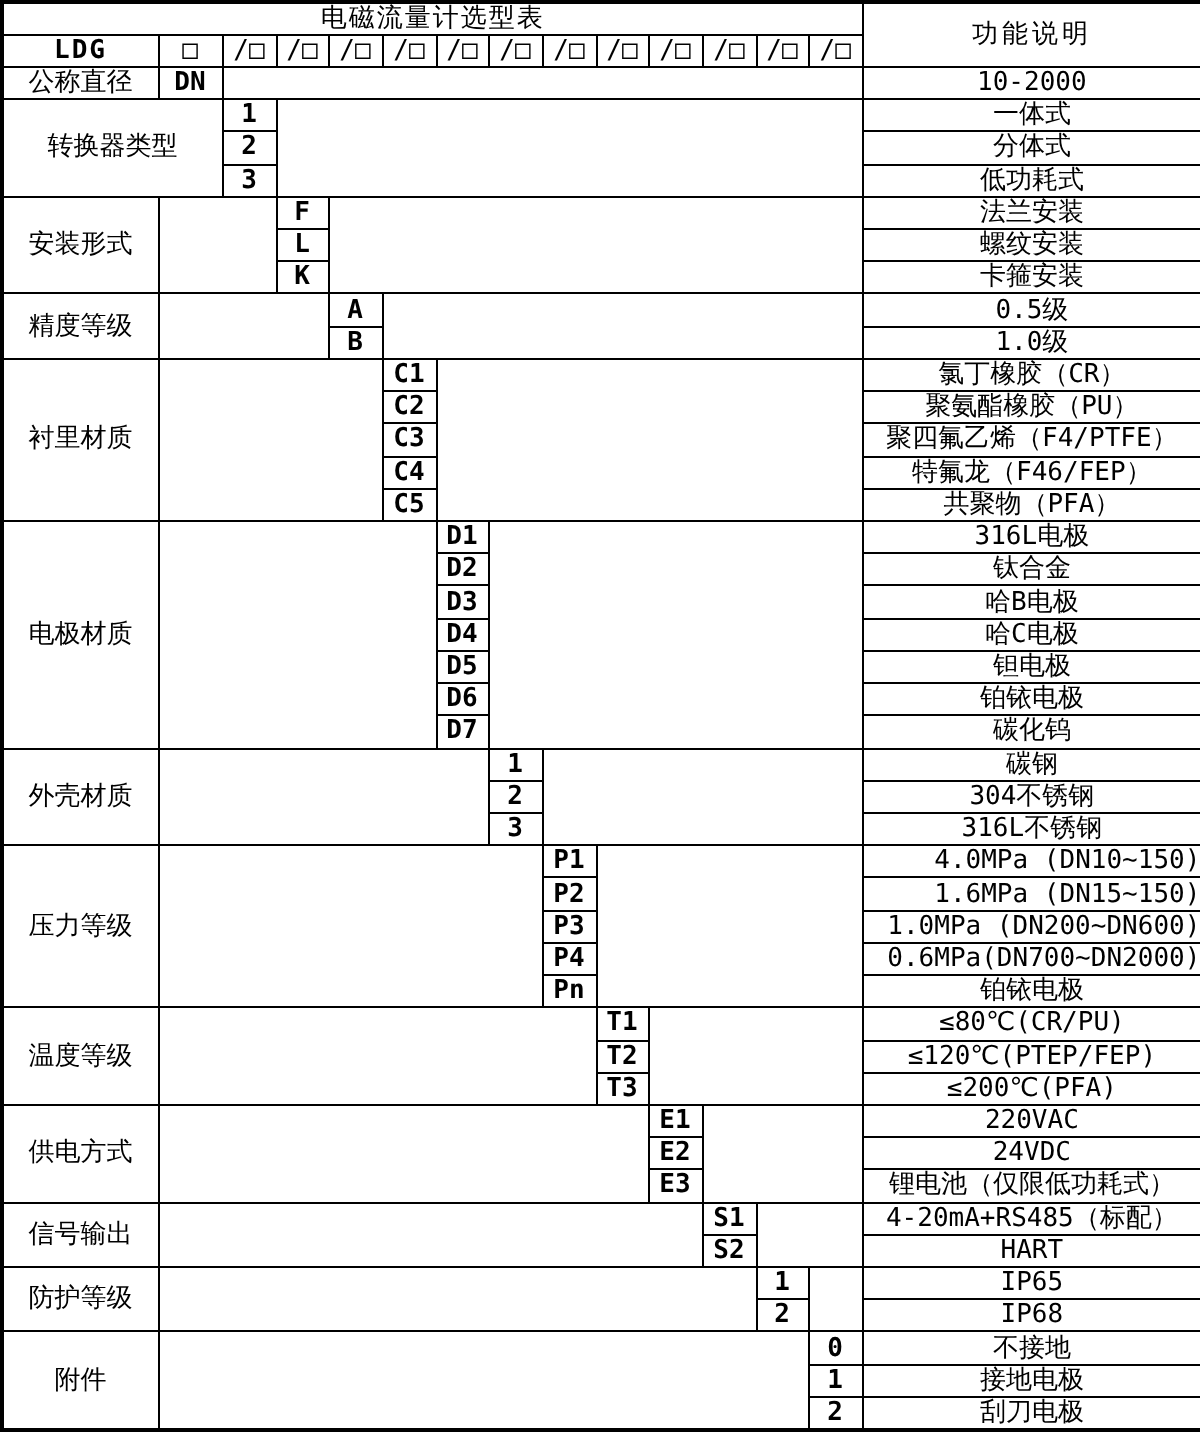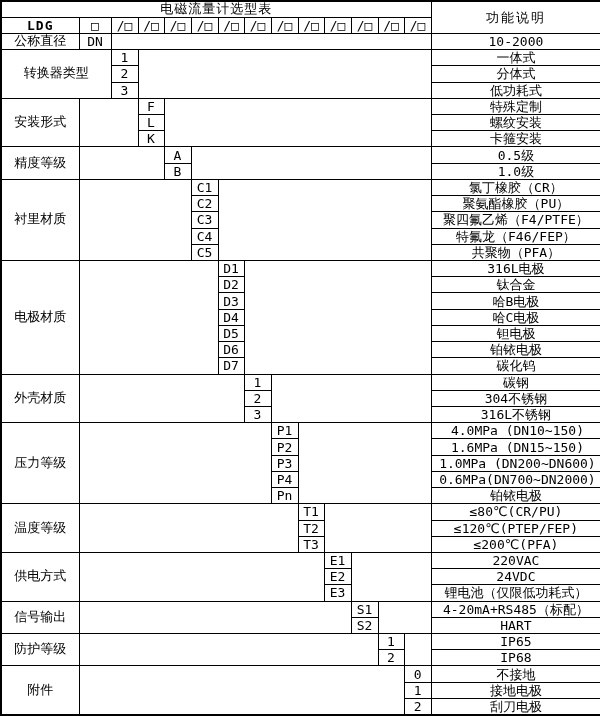--- a/index.html
+++ b/index.html
@@ -24,23 +24,23 @@
     text-align: center;
     vertical-align: middle;
     white-space: nowrap;
     overflow: hidden;
   }
   td.title-cell  { font-size: 15px; letter-spacing: 1px; font-family: Liberation Mono, monospace; }
   td.func-header { font-size: 15px; border-left: 2px solid #000; letter-spacing: 2px; }
   td.model-cell  { text-align: left; padding-left: 9px; font-size: 13px; letter-spacing: 1px; font-weight: bold; }
   td.box-cell    { font-size: 14px; }
   td.label-cell  { font-size: 14px; font-family: Liberation Mono, monospace; }
-  td.code-cell   { font-size: 13px; }
+  td.code-cell   { font-size: 13px; font-weight: bold; }
   td.desc        { border-left: 2px solid #000; font-size: 14px; margin-left: 36px; }
-  td.desc.left   { text-align: center; padding-left: 3px; }
+  td.desc.left   { text-align: right; padding-left: 3px; }
   td.group-top   { border-top: 2px solid #000; }
   td.filler      { background: #fff; }
 </style>
 </head>
 <body>
 
 <table class="sel">
   <colgroup>
     <col style="width:78px">
       <col style="width:32px">
@@ -99,21 +99,21 @@
       </tr>
       <tr>
         <td class="code-cell">3</td>
         <td class="desc">低功耗式</td>
       </tr>
       <tr>
         <td class="label-cell group-top" rowspan="3">安装形式</td>
         <td class="filler group-top" colspan="2" rowspan="3"></td>
         <td class="code-cell group-top">F</td>
         <td class="filler group-top" colspan="10" rowspan="3"></td>
-        <td class="desc group-top">特殊定制</td>
+        <td class="desc group-top">法兰安装</td>
       </tr>
       <tr>
         <td class="code-cell">L</td>
         <td class="desc">螺纹安装</td>
       </tr>
       <tr>
         <td class="code-cell">K</td>
         <td class="desc">卡箍安装</td>
       </tr>
       <tr>

